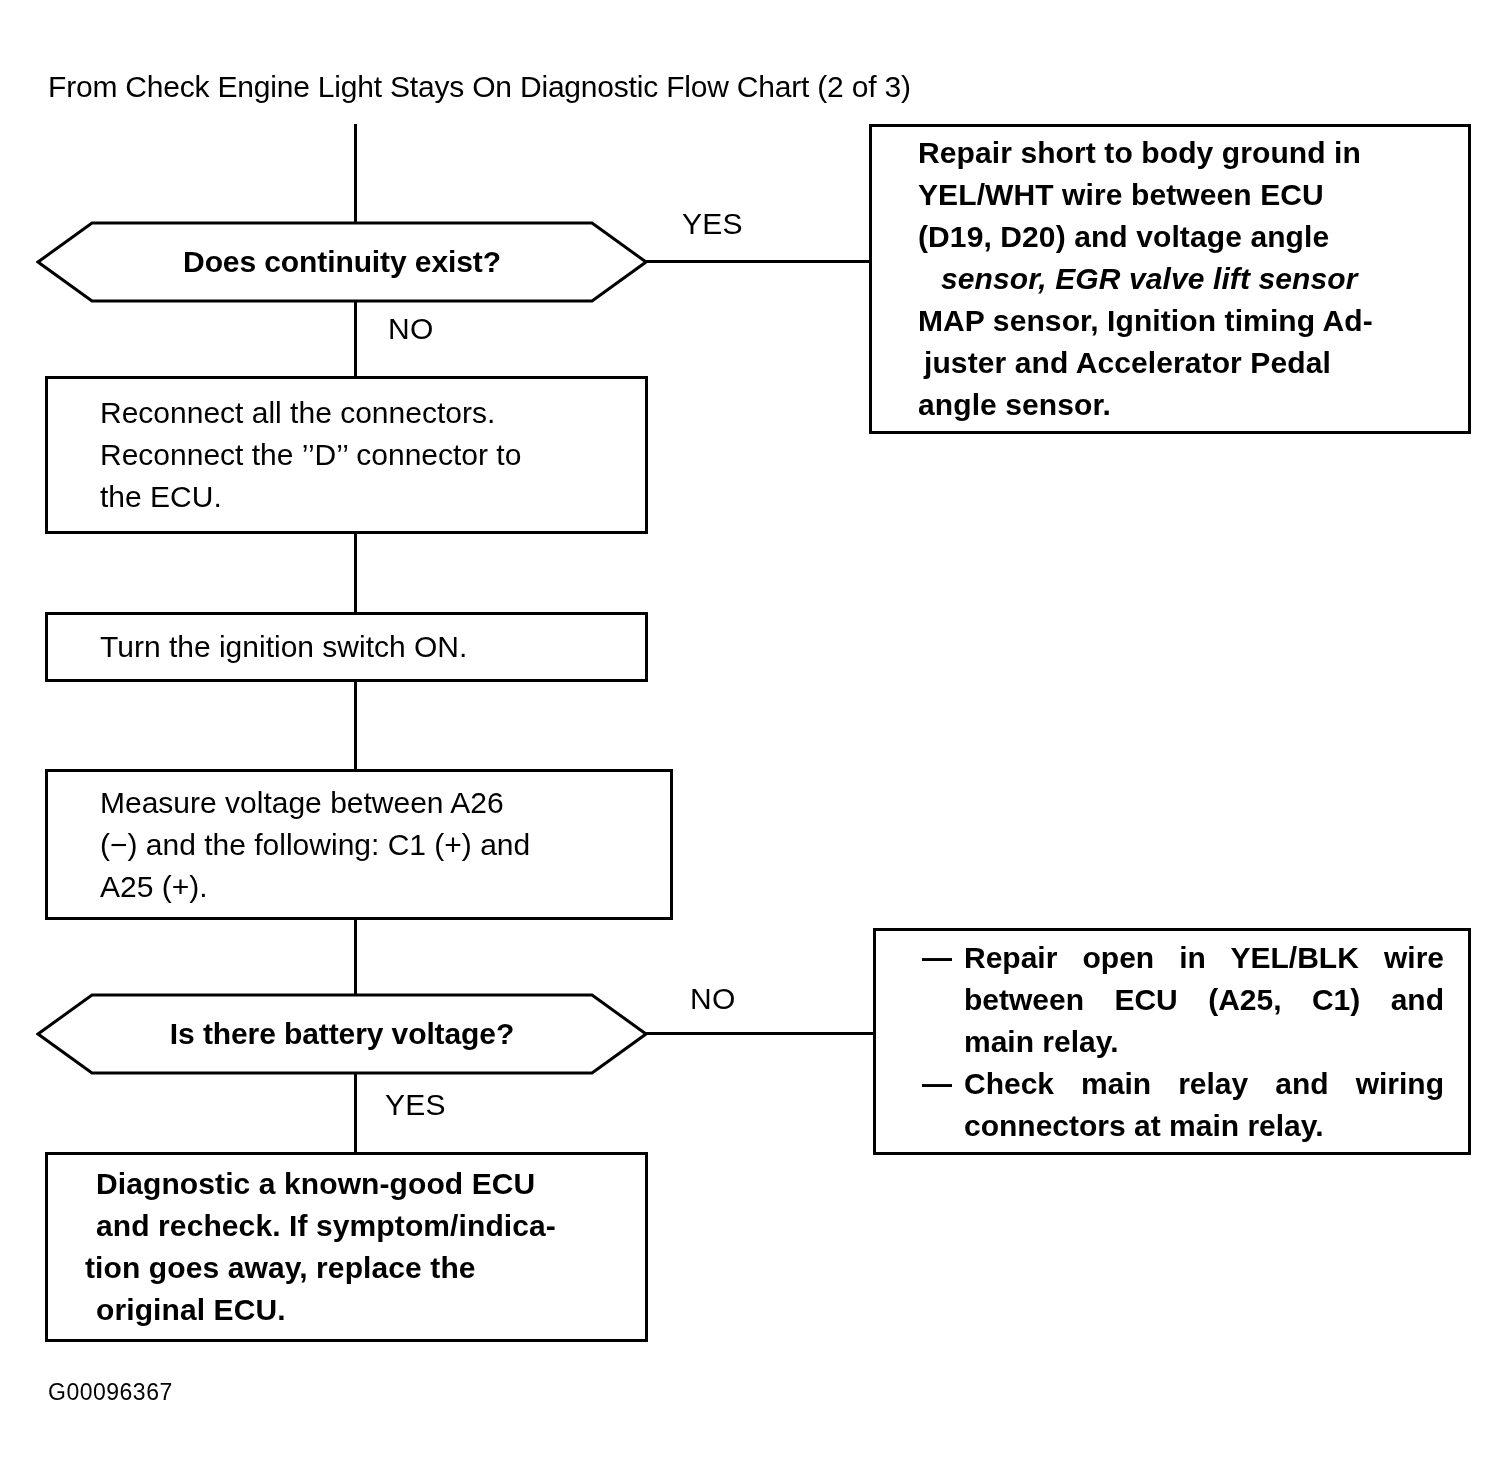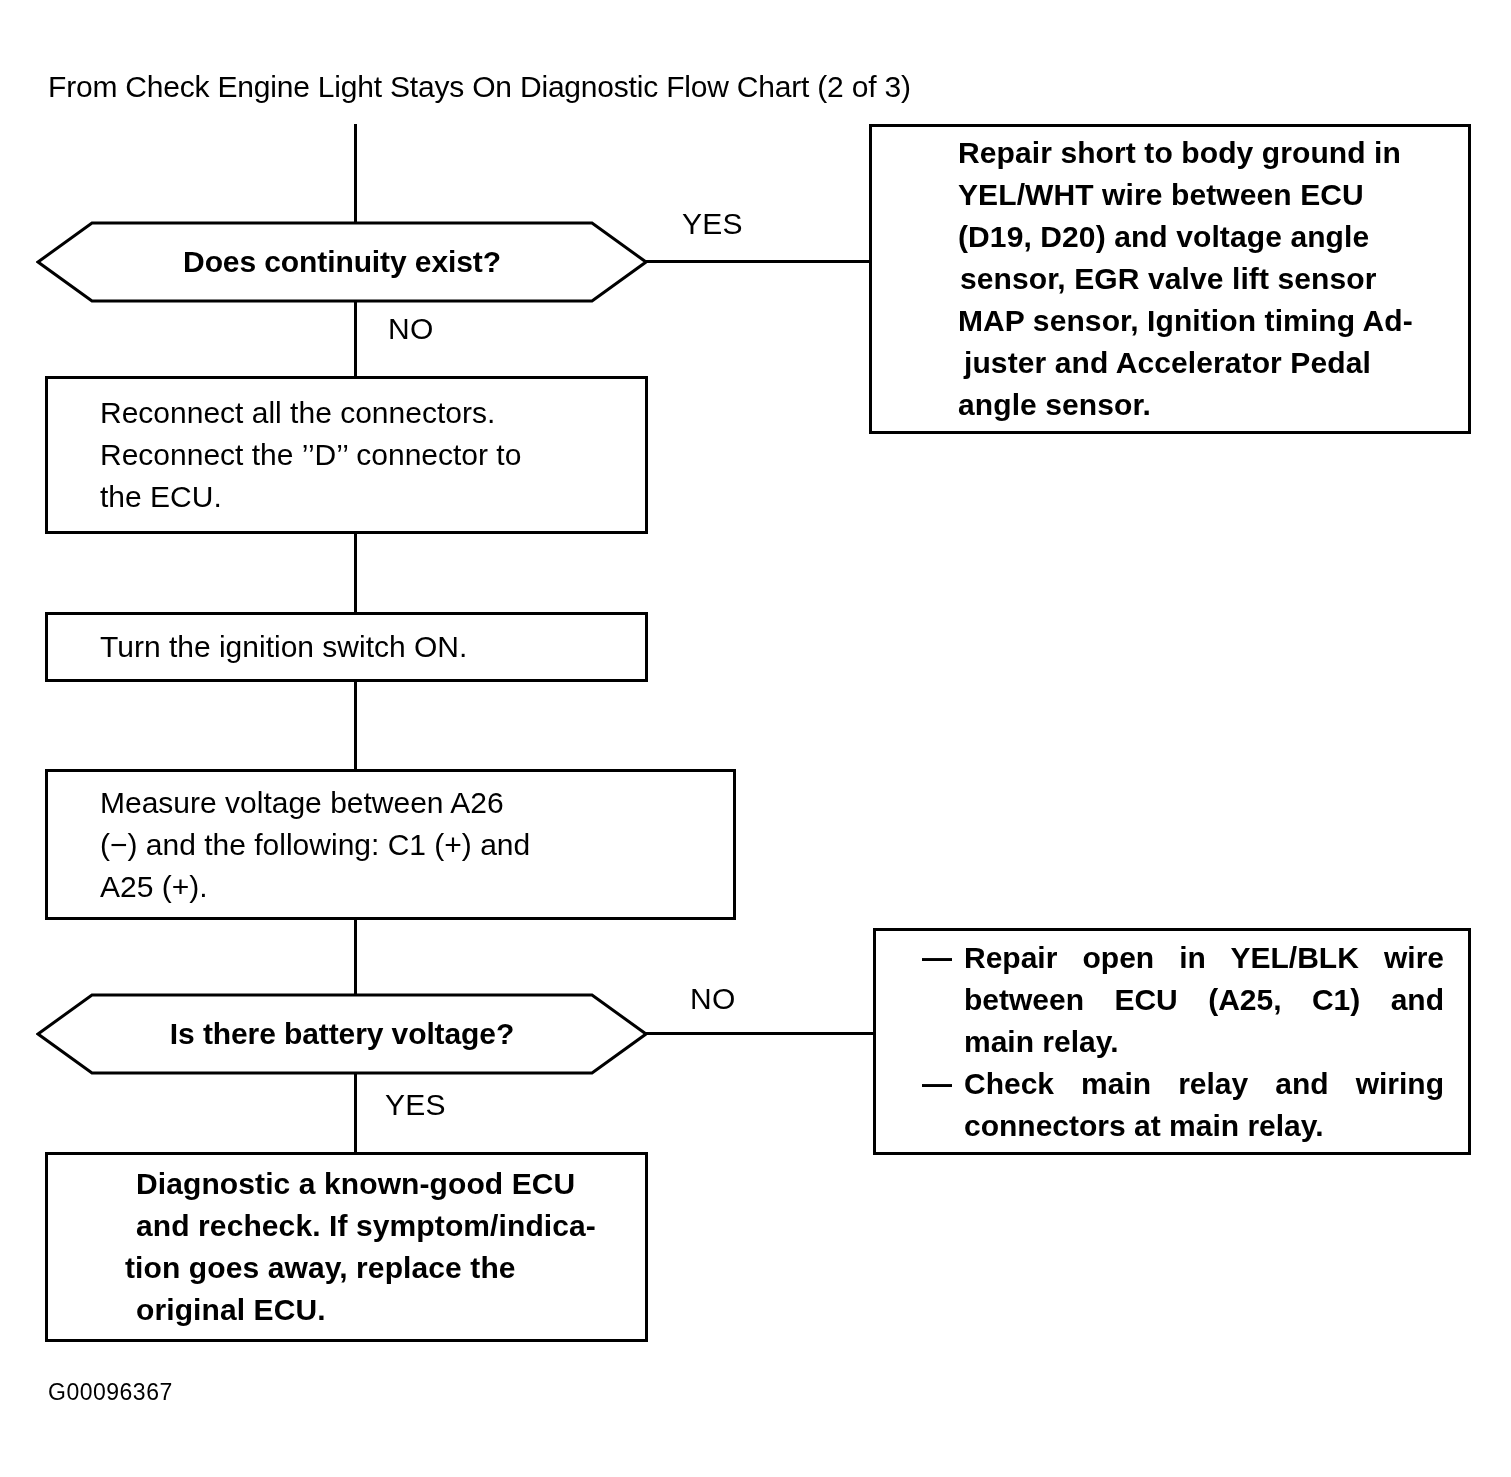--- a/index.html
+++ b/index.html
@@ -70,21 +70,20 @@
   }
   .proc-box.plain .ptext {
     font-weight: 400;
     text-align: left;
   }
   .proc-box.bold .ptext {
     font-weight: bold;
     text-align: justify;
     text-align-last: left;
     letter-spacing: 0.1px;
-    margin-left: 40px;
   }
   .proc-box.bold .ptext.justify-all {
     text-align: justify;
   }
 
   
   .bullet-box {
     position: absolute;
     box-sizing: border-box;
     border: 3px solid #000000;
@@ -173,37 +172,37 @@
     </svg>
     <div class="dtext">Does continuity exist?</div>
   </div>
   <div class="branch-label" style="left:682px; top:207px;">YES</div>
   <div class="branch-label" style="left:388px; top:312px;">NO</div>
 
   <div class="proc-box bold" style="left:869px; top:124px; width:602px; height:310px;">
     <p class="ptext justify-all" style="padding-left:46px;">Repair short to body ground in</p>
     <p class="ptext justify-all" style="padding-left:46px;">YEL/WHT wire between ECU</p>
     <p class="ptext justify-all" style="padding-left:46px;">(D19, D20) and voltage angle</p>
-    <p class="ptext justify-all" style="padding-left:48px;">sensor, EGR valve lift sensor</p>
+    <p class="ptext justify-all" style="padding-left:69px;font-style:italic;">sensor, EGR valve lift sensor</p>
     <p class="ptext justify-all" style="padding-left:46px;">MAP sensor, Ignition timing Ad-</p>
     <p class="ptext justify-all" style="">juster and Accelerator Pedal</p>
     <p class="ptext" style="padding-left:46px; text-align:left;">angle sensor.</p>
   </div>
 
   <div class="proc-box plain" style="left:45px; top:376px; width:603px; height:158px;">
     <p class="ptext">Reconnect all the connectors.</p>
     <p class="ptext">Reconnect the ’’D’’ connector to</p>
     <p class="ptext">the ECU.</p>
   </div>
 
   <div class="proc-box plain" style="left:45px; top:612px; width:603px; height:70px;">
     <p class="ptext">Turn the ignition switch ON.</p>
   </div>
 
-  <div class="proc-box plain" style="left:45px; top:769px; width:691px; height:151px;">
+  <div class="proc-box plain" style="left:45px; top:769px; width:628px; height:151px;">
     <p class="ptext" style="text-align:justify;">Measure voltage between A26</p>
     <p class="ptext" style="text-align:justify;">(−) and the following: C1 (+) and</p>
     <p class="ptext">A25 (+).</p>
   </div>
 
   <div class="decision" style="left:36px; top:992px; width:612px; height:84px;">
     <svg width="612" height="84" viewBox="0 0 612 84">
       <polygon points="2,42 56,3 556,3 610,42 556,81 56,81" fill="#ffffff" stroke="#000000" stroke-width="3" stroke-linejoin="miter"></polygon>
     </svg>
     <div class="dtext">Is there battery voltage?</div>

